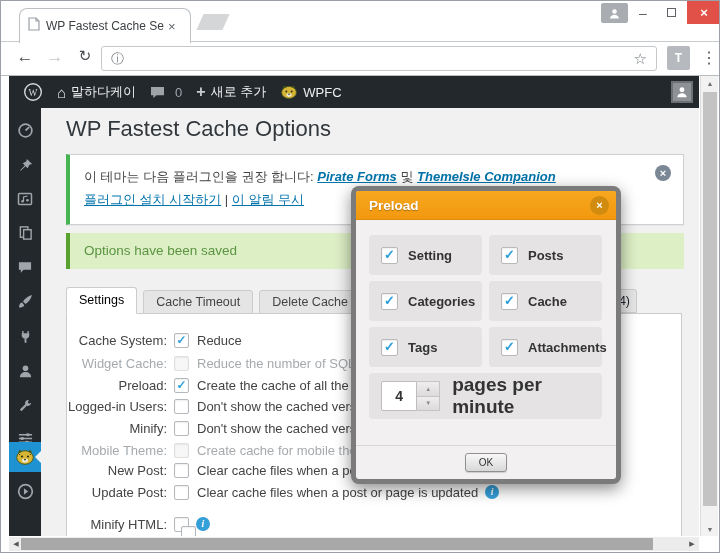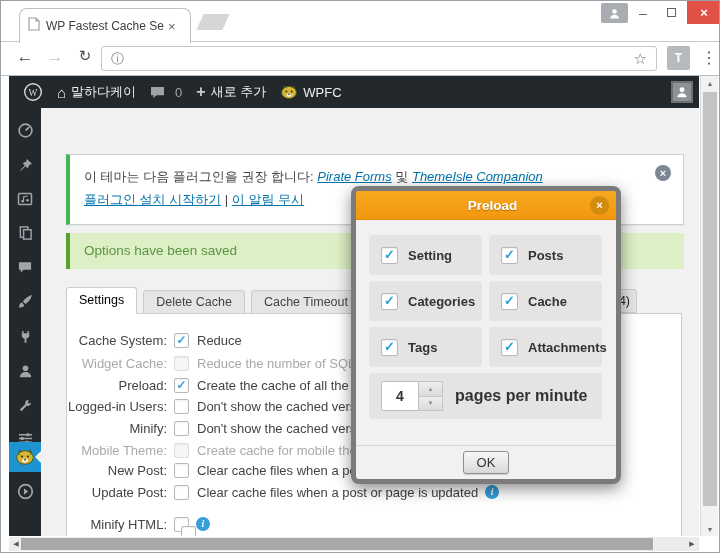--- a/index.html
+++ b/index.html
@@ -70,21 +70,21 @@
                     border-right:6px solid #f1f1f1; }
 
   
   .content { position:absolute; left:32px; top:32px; width:658px; height:428px; background:#f1f1f1; overflow:hidden; }
   .page-title { position:absolute; left:25px; top:8px; font-size:22px; font-weight:400; color:#32373c; }
 
   .notice1 { position:absolute; left:25px; top:46px; width:618px; height:71px; background:#fff;
              border:1px solid #ccd0d4; border-left:4px solid #46b450; box-shadow:0 1px 1px rgba(0,0,0,.04);
              padding:10px 14px; font-size:13px; color:#444; line-height:1.8; }
   .notice1 a { color:#0073aa; text-decoration:underline; }
-  .plug-link { font-weight:normal; font-style:italic; }
+  .plug-link { font-weight:bold; font-style:italic; }
   .notice-dismiss { position:absolute; right:12px; top:10px; width:16px; height:16px; border-radius:50%;
                     background:#7b8794; color:#fff; font-size:11px; font-weight:bold; line-height:16px;
                     text-align:center; cursor:default; }
   .notice2 { position:absolute; left:25px; top:125px; width:618px; height:36px; background:#ddefc5;
              border-left:4px solid #59a22f; color:#5b9442; font-size:13.5px; line-height:36px; padding-left:14px; }
 
   
   .tabs { position:absolute; left:25px; top:179px; height:27px; display:flex; align-items:flex-end; gap:6px; z-index:3; }
   .wtab { background:#e5e5e5; border:1px solid #ccc; border-radius:3px 3px 0 0; height:24px;
           line-height:22px; padding:0 12px; font-size:12.5px; color:#444; white-space:nowrap; }
@@ -109,44 +109,44 @@
                 color:#fff; font-size:10px; line-height:14px; text-align:center; }
   .info-badge i { font-family:"Liberation Serif", serif; font-style:italic; font-weight:bold; }
 
   
   .modal { position:absolute; left:350px; top:185px; width:270px; height:298px; z-index:50;
            border:5px solid rgba(110,110,110,.9); border-radius:8px; background:#f2f0f1;
            box-shadow:0 5px 16px rgba(0,0,0,.45); }
   .modal-header { height:29px; background:linear-gradient(#f7a81f,#f2980f); border-bottom:1px solid #de8c0a;
                   border-radius:2px 2px 0 0; position:relative; }
   .modal-title { color:#fff; font-size:13.5px; font-weight:bold; line-height:29px; padding-left:13px;
-                 text-shadow:0 1px 1px rgba(0,0,0,.3);text-align:center; }
+                 text-shadow:0 1px 1px rgba(0,0,0,.3); }
   .modal-close { position:absolute; right:7px; top:5px; width:19px; height:19px; border-radius:50%;
                  background:#d18c10; color:#fff; font-size:11px; font-weight:bold; line-height:19px;
                  text-align:center; cursor:default; }
   .modal-body { height:225px; padding:15px 13px 0 13px; }
   .opt-grid { display:flex; flex-wrap:wrap; gap:6px 7px; }
   .opt-card { width:113px; height:40px; background:#e5e3e4; border-radius:4px; display:flex;
               align-items:center; padding-left:12px; }
   .opt-card .cb { width:17px; height:17px; min-width:17px; margin-left:0; border-color:#b9b9b9; }
   .opt-card .cb i { font-size:13px; }
   .opt-label { margin-left:10px; font-size:13px; font-weight:bold; color:#333; }
   .ppm-card { margin-top:6px; width:233px; height:46px; background:#e5e3e4; border-radius:4px;
               display:flex; align-items:center; padding-left:12px; }
   .ppm-input { width:38px; height:30px; background:#fff; border:1px solid #bdbdbd; border-radius:2px 0 0 2px;
                font-size:14px; font-weight:bold; color:#333; text-align:center; line-height:28px; }
   .spinner { width:24px; height:30px; display:flex; flex-direction:column; }
   .spin-btn { flex:1; background:linear-gradient(#efedee,#dcdada); border:1px solid #c6c4c5; border-left:none;
               font-size:6px; color:#8a8a8a; display:flex; align-items:center; justify-content:center; }
   .spin-btn + .spin-btn { border-top:none; }
-  .ppm-label { margin-left:12px; font-size:16px; font-weight:bold; color:#333; }
+  .ppm-label { margin-left:12px; font-size:19px; font-weight:bold; color:#333; }
   .modal-footer { height:34px; border-top:1px solid #d8d6d7; display:flex; align-items:center;
                   justify-content:center; border-radius:0 0 2px 2px; }
   .ok-btn { padding:3px 13px; background:linear-gradient(#f8f8f8,#d8d8d8); border:1px solid #909090;
-            border-radius:3px; font-size:13px; color:#333; box-shadow:0 1px 1px rgba(0,0,0,.15); }
+            border-radius:3px; font-size:10px; color:#333; box-shadow:0 1px 1px rgba(0,0,0,.15); }
 
   
   .vscroll { position:absolute; left:699px; top:75px; width:18px; height:460px; background:#f2f2f2;
              border-left:1px solid #dcdcdc; }
   .vthumb { position:absolute; left:2px; top:16px; width:14px; height:414px; background:#c3c3c3; }
   .varrow { position:absolute; left:0; width:18px; height:14px; font-size:7px; color:#6f6f6f;
             display:flex; align-items:center; justify-content:center; }
   .hscroll { position:absolute; left:8px; top:536px; width:690px; height:14px; background:#ececec; }
   .hthumb { position:absolute; left:12px; top:1px; width:632px; height:12px; background:#a8a8a8; }
   .harrow { position:absolute; top:0; width:14px; height:14px; font-size:7px; color:#555;
@@ -319,33 +319,34 @@
       </div>
       <div class="sb-item" style="top:370px">
           <svg width="17" height="17" viewBox="0 0 16 16">
             <circle cx="8" cy="8" r="6.4" fill="none" stroke="#a0a5aa" stroke-width="1.6"></circle>
             <path d="M6.5 5l4 3-4 3z" fill="#a0a5aa"></path>
           </svg>
         </div>
     </div>
 
     <div class="content">
+      <h1 class="page-title">WP Fastest Cache Options</h1>
 
       <div class="notice1">
         <div><span>이 테마는 다음 플러그인을 권장 합니다: </span><a class="plug-link" href="#">Pirate Forms</a><span> 및 </span><a class="plug-link" href="#">ThemeIsle Companion</a></div>
         <div><a href="#">플러그인 설치 시작하기</a><span> | </span><a href="#">이 알림 무시</a></div>
         <span class="notice-dismiss">×</span>
       </div>
 
       <div class="notice2">Options have been saved</div>
 
       <div class="tabs">
         <span class="wtab active">Settings</span>
+        <span class="wtab">Cache Timeout</span>
         <span class="wtab">Delete Cache</span>
-        <span class="wtab">Cache Timeout</span>
         <span class="wtab">Image Op</span>
       </div>
       <span class="wtab-frag">4)</span>
 
       <div class="panel">
         <div class="srow" style="top:16px">
           <span class="rlabel">Cache System:</span>
           <span class="cb">
               <i>✓</i>
             </span>

